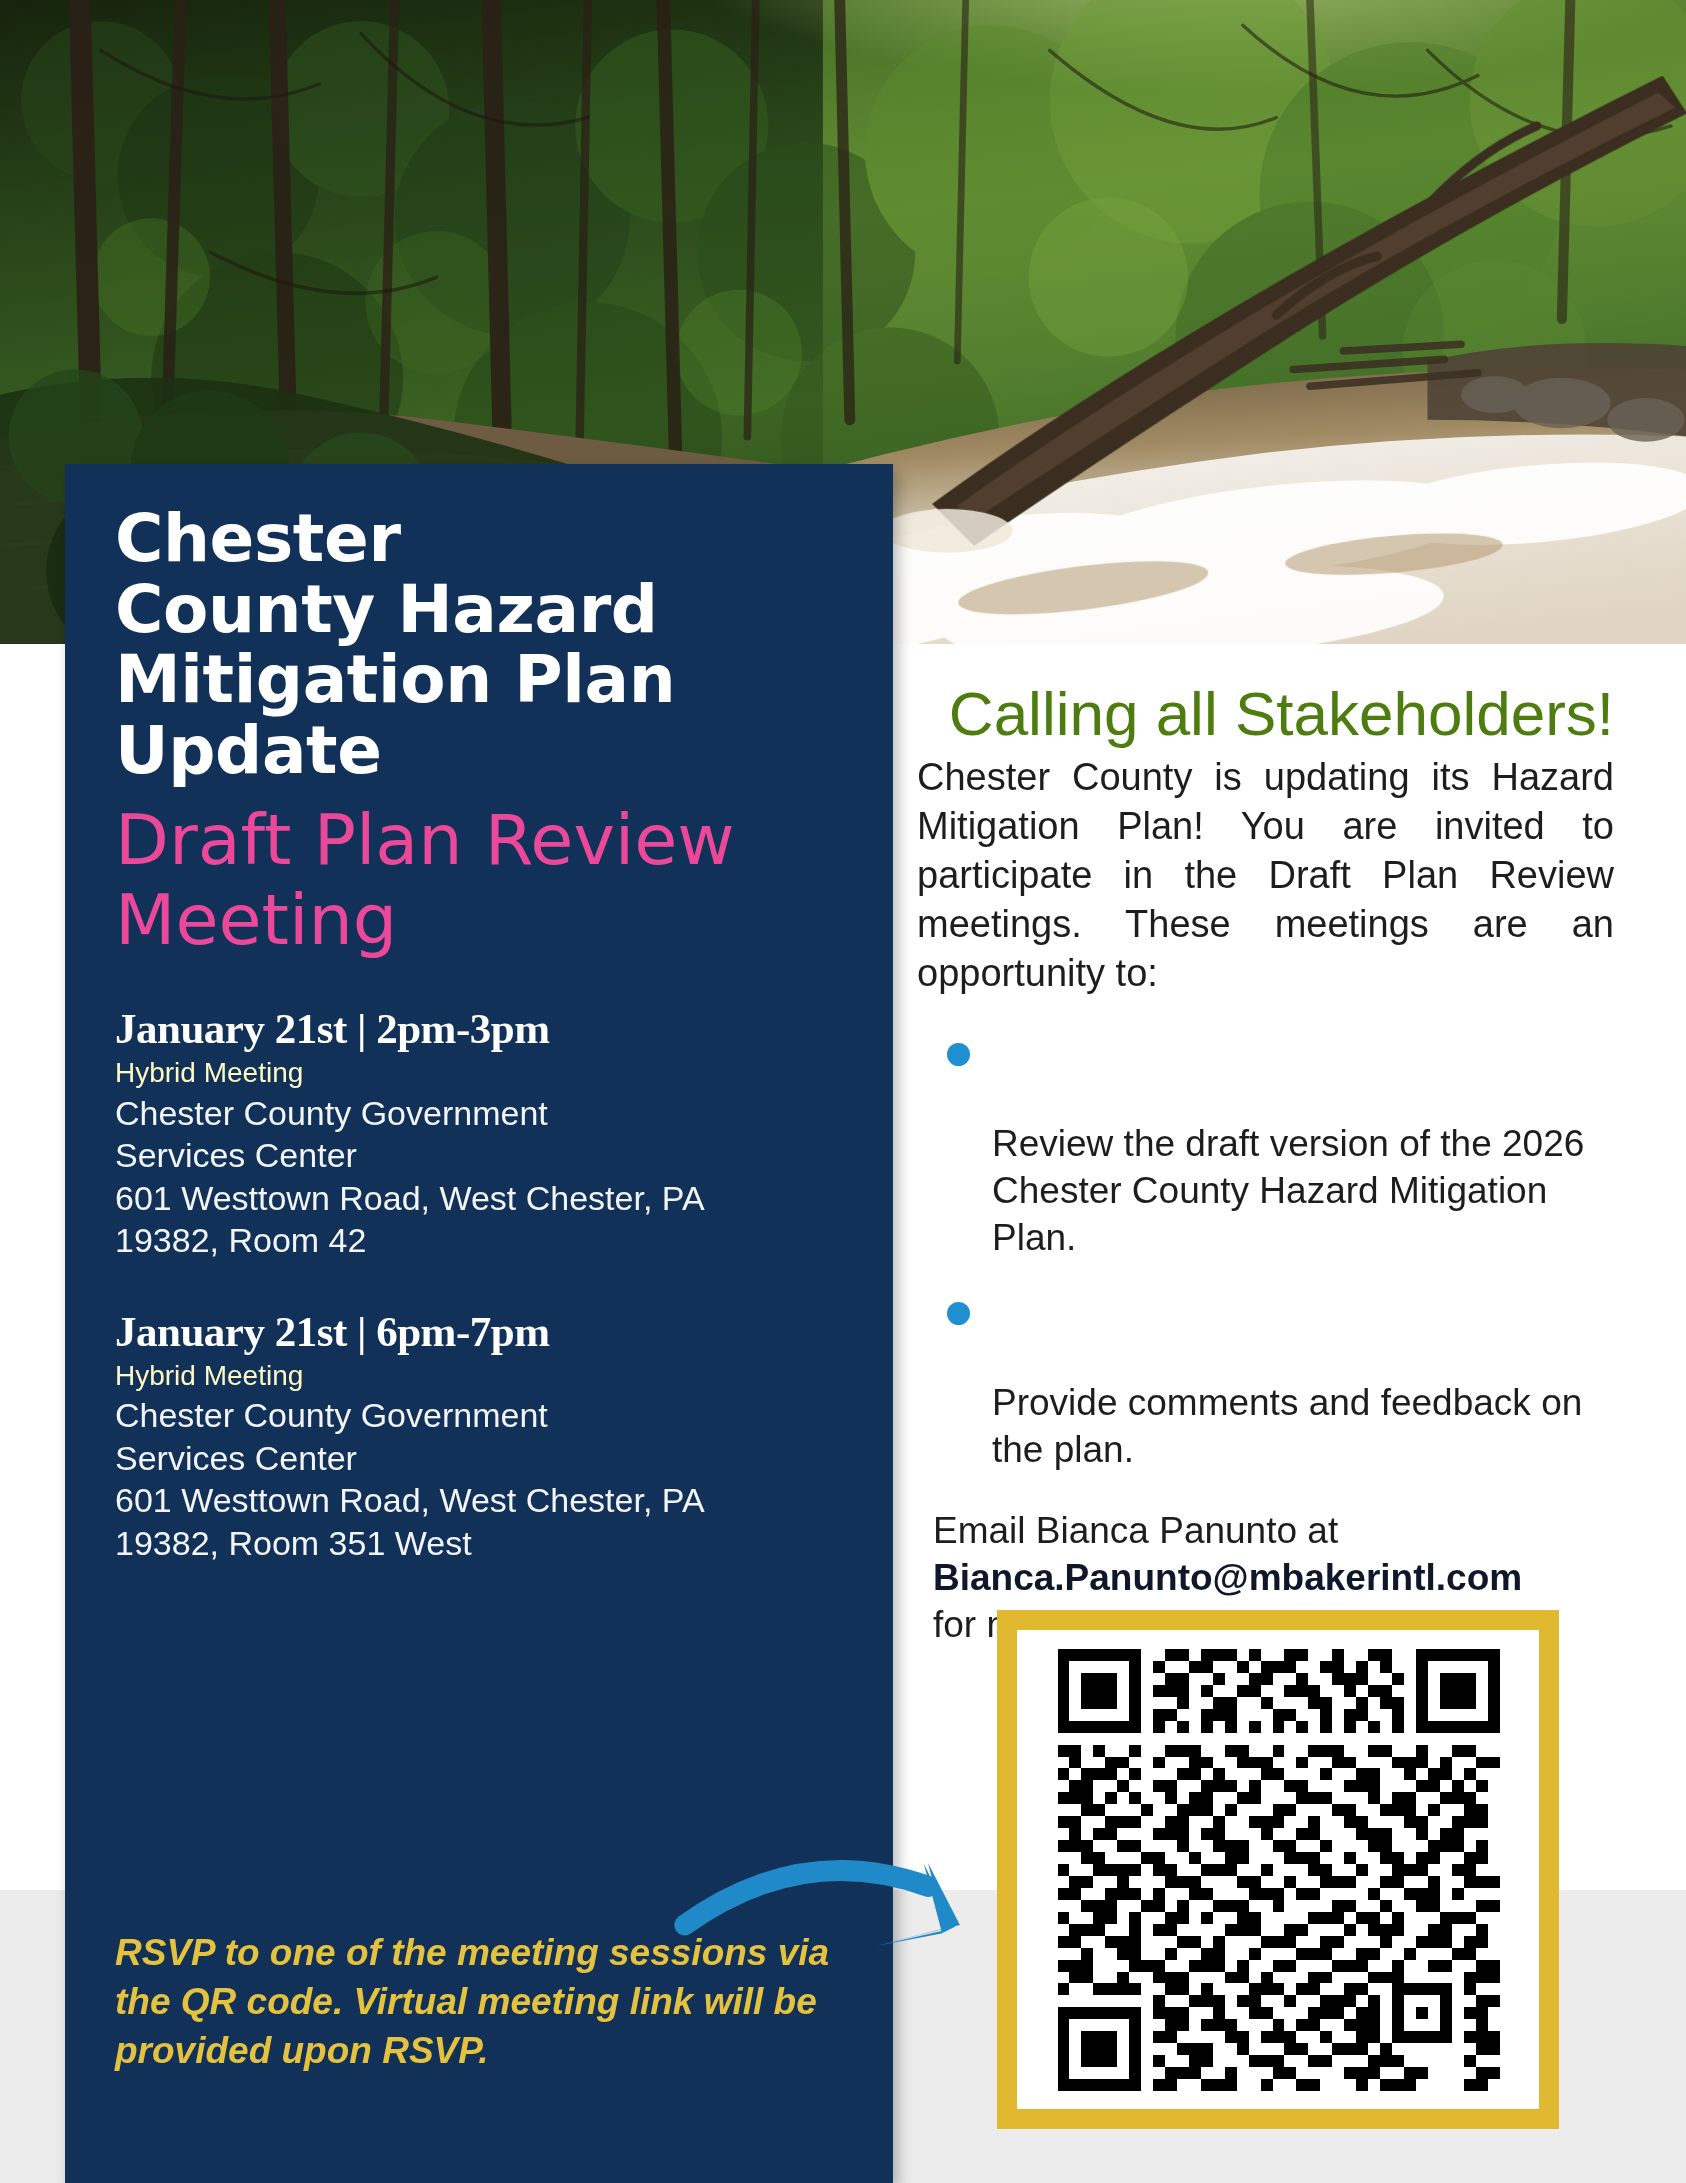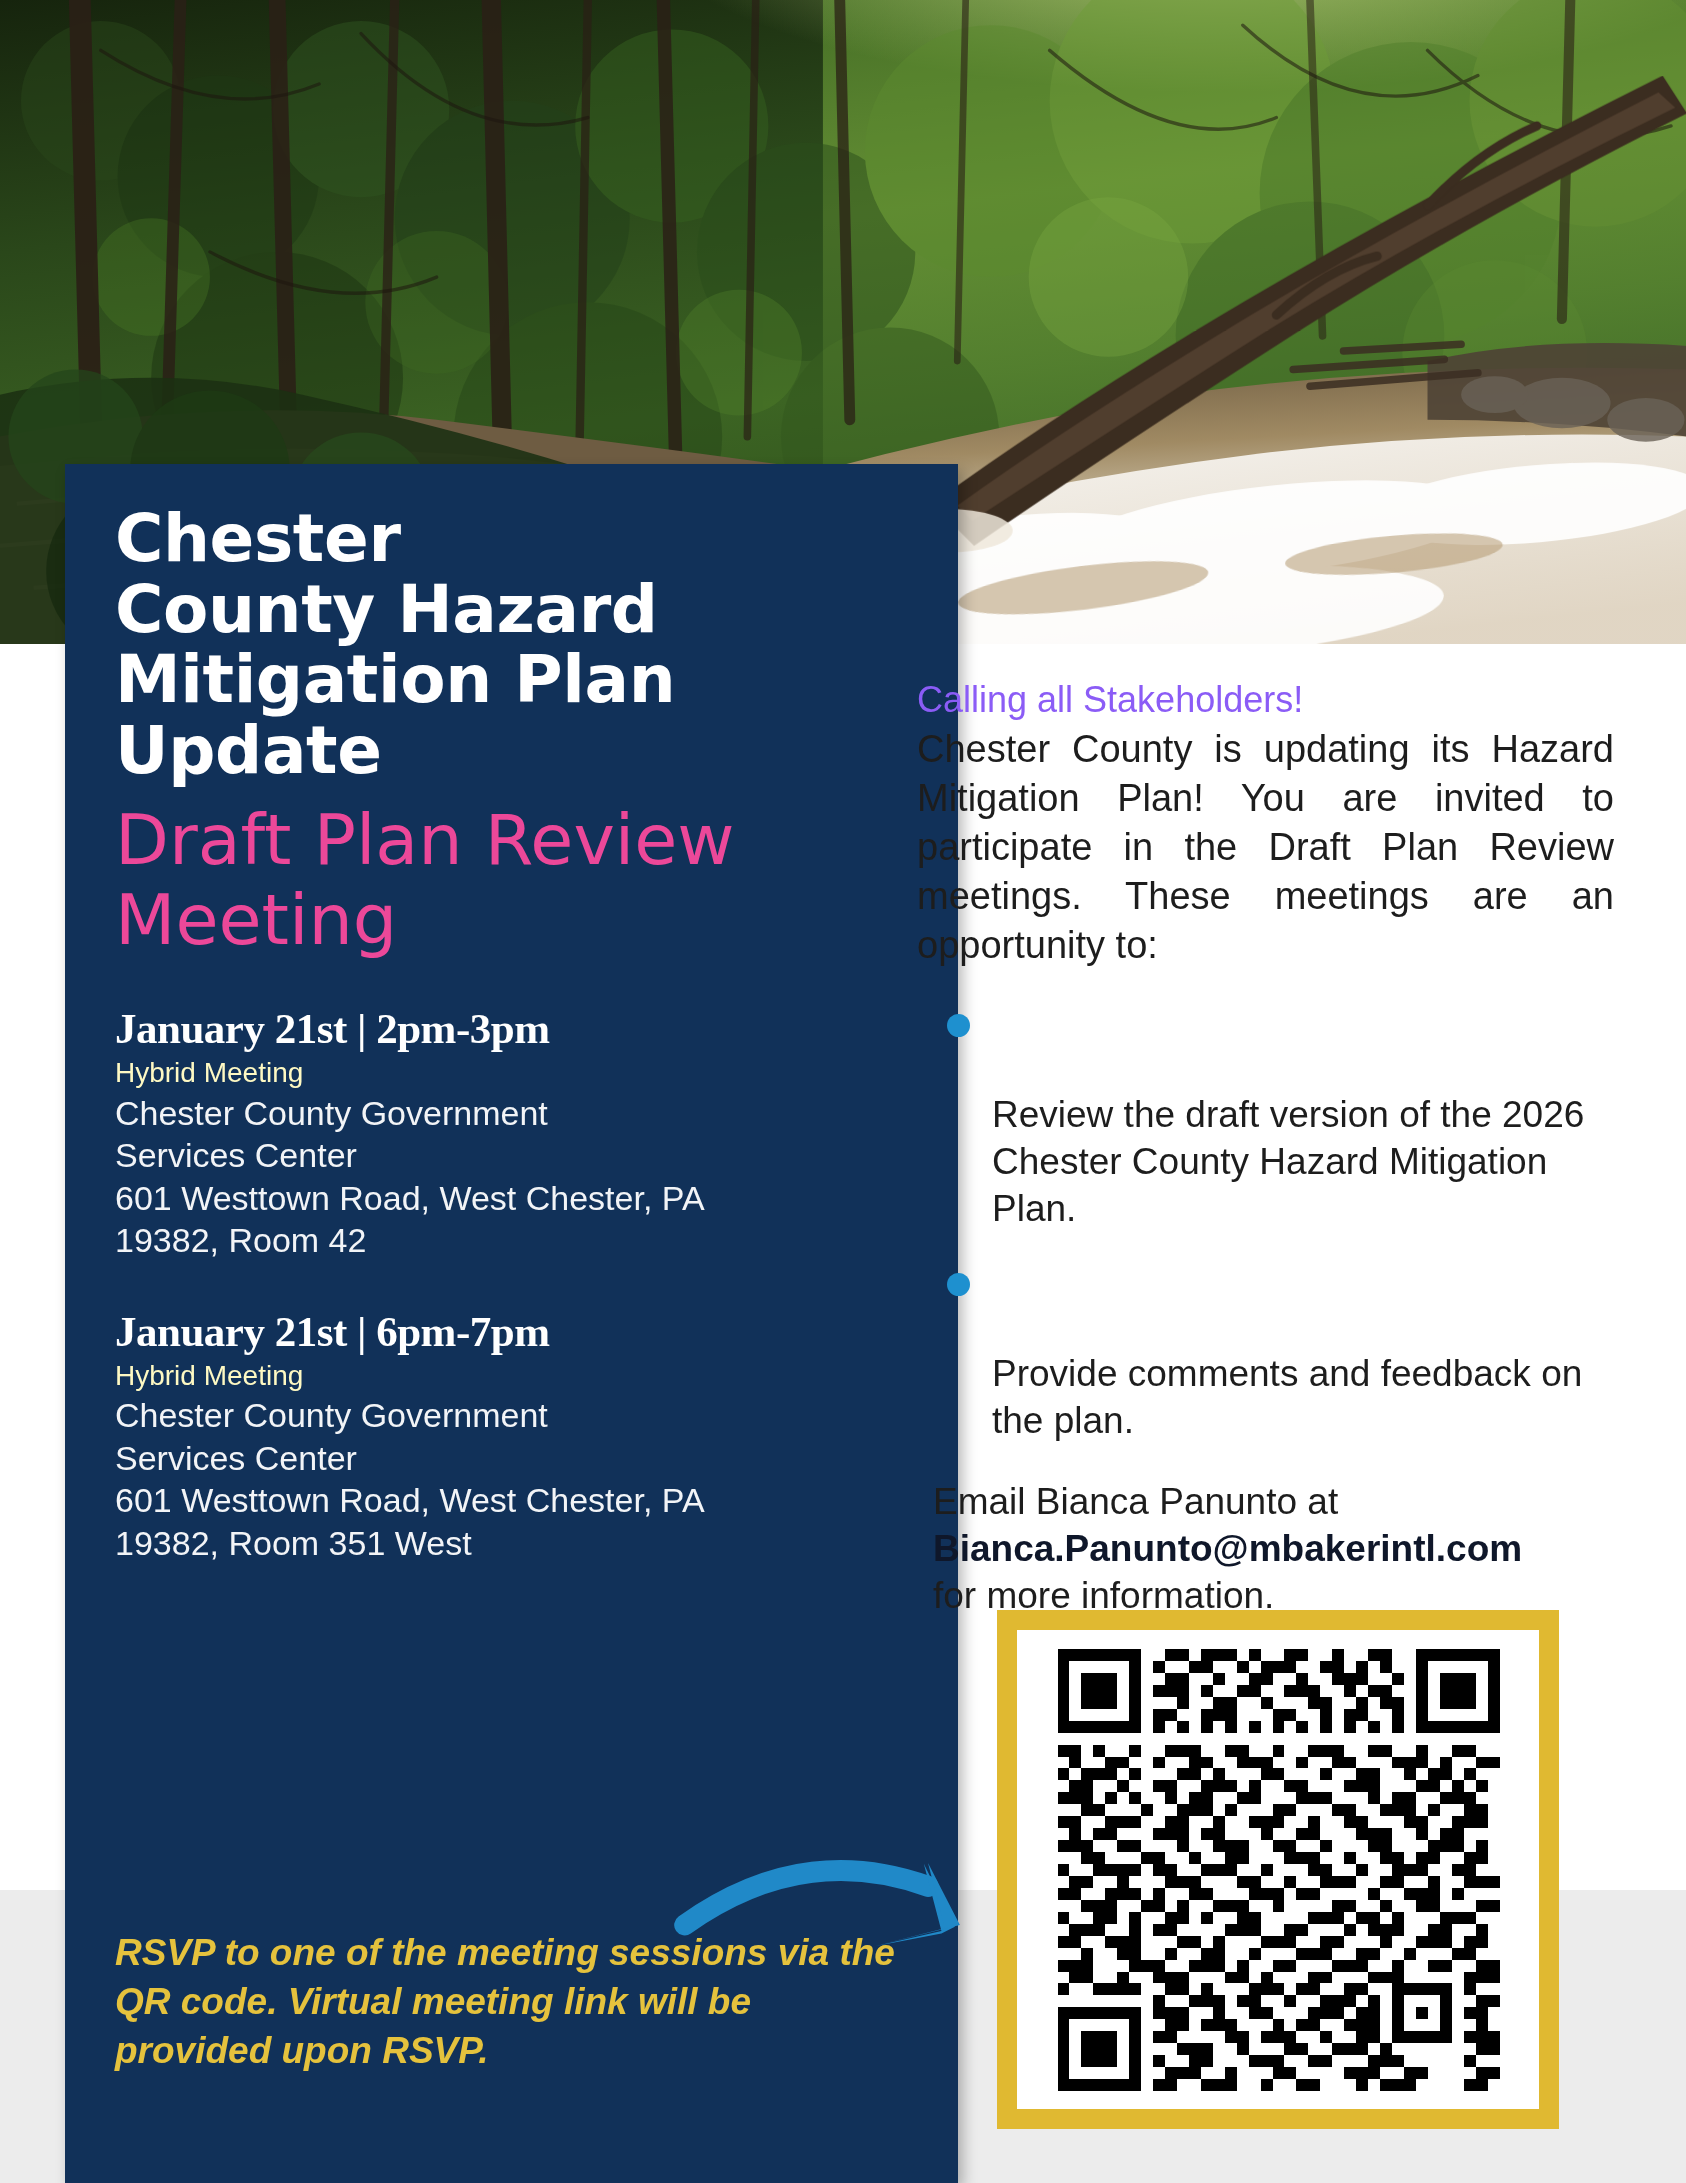--- a/index.html
+++ b/index.html
@@ -22,21 +22,21 @@
 
   
   .hero{
     position:absolute;left:0;top:0;width:1687px;height:644px;
     overflow:hidden;background:#18280f;
   }
   .hero svg{display:block;width:1687px;height:644px;}
 
   
   .navy-panel{
-    position:absolute;left:65px;top:464px;width:893px;height:1719px;
+    position:absolute;left:65px;top:464px;width:828px;height:1719px;
     background:#113159;
     box-shadow:5px 6.7px 13.4px rgba(0,0,0,.28);
     box-sizing:border-box;
     padding:40px 50px 0 50px;
   }
   .poster-title{
     color:#ffffff;
     font-family:"DejaVu Sans", sans-serif;
     font-weight:700;
     font-size:66px;
@@ -88,25 +88,26 @@
     font-size:37px;
     line-height:1.32;
     white-space:pre-line;
   }
 
   
   .right-col{
     position:absolute;left:917px;top:680px;width:697px;
   }
   .stakeholder-heading{
-    font-size:36px;
+    font-size:62px;
     line-height:1.1;
-    color:#8b5cf6;
+    color:#4d7c0f;
     margin:0 0 5px 0;
     font-weight:400;
+    text-align:right;
   }
   .intro-paragraph{
     font-size:38px;
     line-height:1.29;
     color:#1d1d1d;
     text-align:justify;
     text-justify:inter-word;
     margin:0;
   }
 

